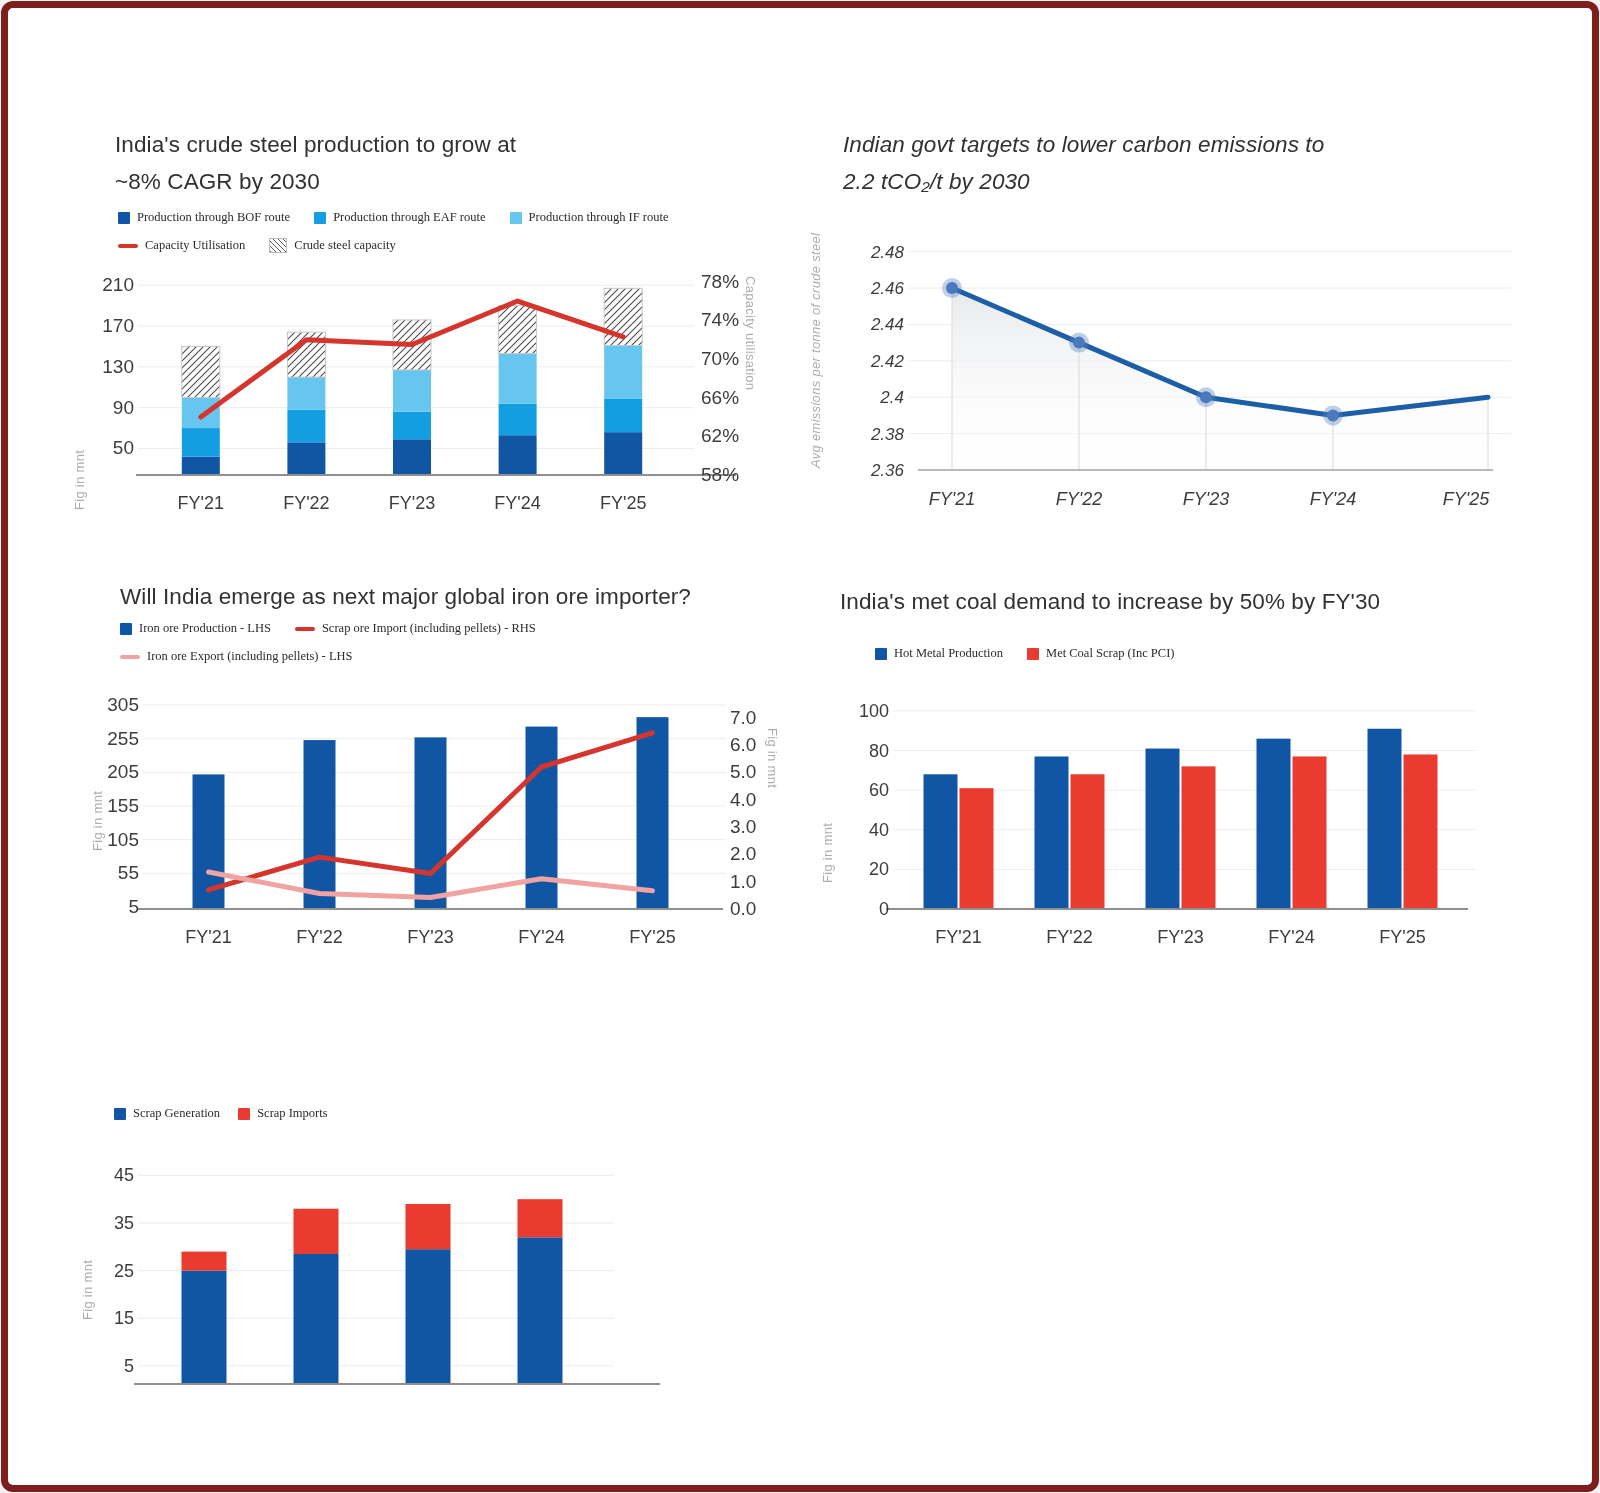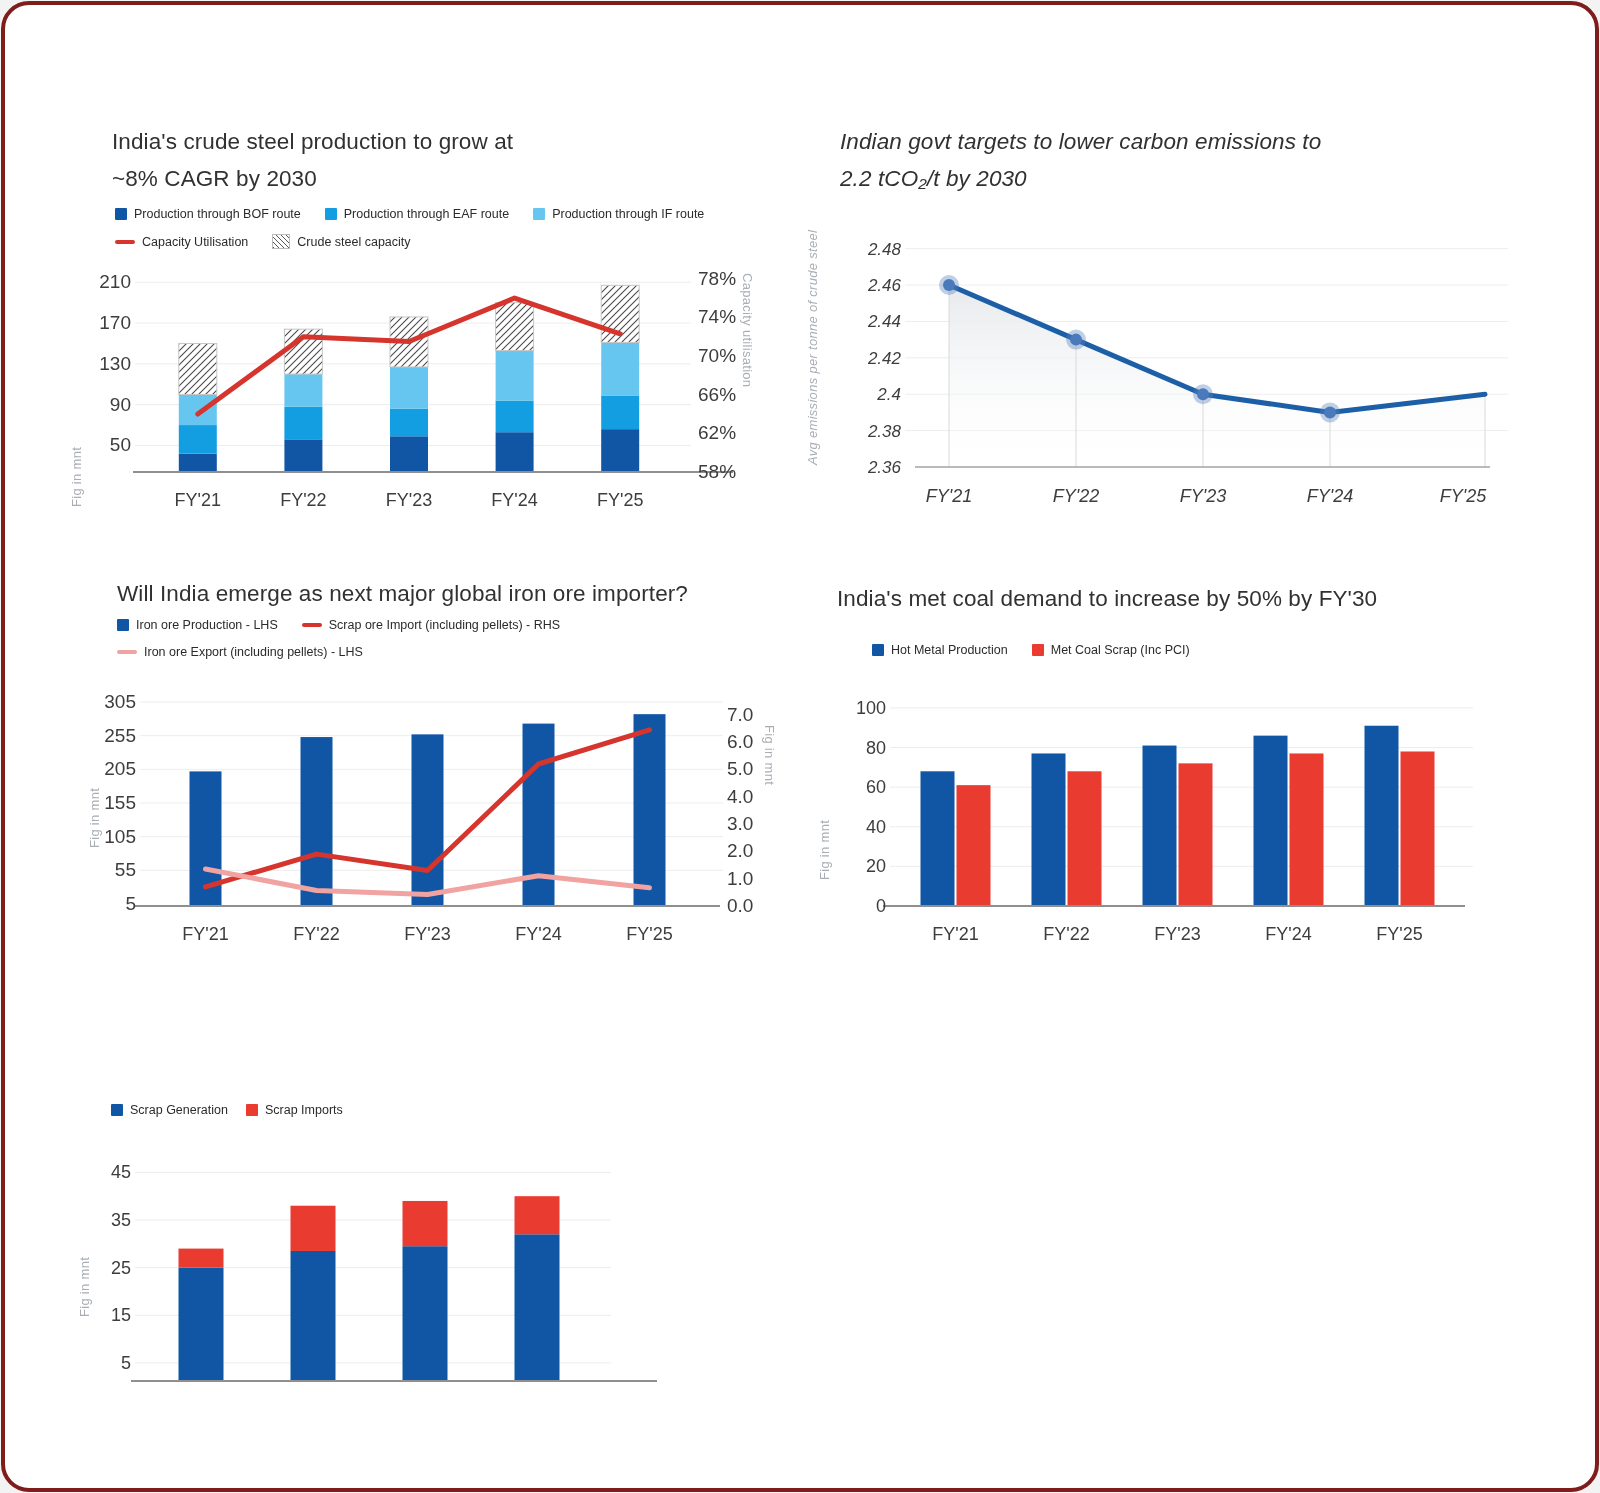--- a/index.html
+++ b/index.html
@@ -1,26 +1,26 @@
 <!DOCTYPE html>
 <html><head>
 <meta charset="utf-8">
 <style>
   html,body{margin:0;padding:0;width:1600px;height:1493px;background:#f3f3f3;font-family:"Liberation Sans",sans-serif;}
-  .card{position:absolute;inset:1px;background:#ffffff;border:4px solid #7f1d1d;border-radius:28px;overflow:hidden;}
+  .card{position:absolute;inset:1px;background:#ffffff;border:7px solid #7f1d1d;border-radius:12px;overflow:hidden;}
   .chart{position:absolute;}
   .title{font-size:22.5px;color:#313131;line-height:37px;letter-spacing:.1px;}
   .legend{position:absolute;display:flex;flex-direction:column;gap:13px;}
   .lrow{display:flex;align-items:center;}
   .litem{display:flex;align-items:center;margin-right:24px;}
   .sw{width:12px;height:12px;border-radius:1px;margin-right:7px;flex:0 0 auto;}
   .sw-line{width:20px;height:4px;border-radius:2px;margin-right:7px;flex:0 0 auto;}
   .sw-hatch{width:16px;height:13px;margin-right:7px;flex:0 0 auto;border:1px solid #bcbcbc;
     background:repeating-linear-gradient(45deg,#5a5a5a 0px,#5a5a5a 1px,#ffffff 1px,#ffffff 3.6px);}
-  .ltxt{font-size:12.5px;color:#2b2b2b;white-space:nowrap;}
+  .ltxt{font-size:12.5px;color:#2b2b2b;white-space:nowrap;font-family:Liberation Serif, serif;}
   .vlabel{position:absolute;white-space:nowrap;font-size:13px;color:#a9aeb4;letter-spacing:.3px;}
   .rot-ccw{transform:rotate(-90deg);transform-origin:left top;}
   .rot-cw{transform:rotate(90deg);transform-origin:left top;}
   svg{position:absolute;left:0;}
   svg text{font-family:"Liberation Sans",sans-serif;}
   
   #c0{left:60px;top:102px;width:724px;height:432px;}   #c0 .title{margin:16px 0 0 47px;}
   #c0 .legend{left:50px;top:100px;}                    #c0 svg{top:120px;}
   #c1{left:800px;top:102px;width:724px;height:432px;font-style:italic;}  #c1 .title{margin:16px 0 0 35px;}
   #c1 svg{top:110px;}

